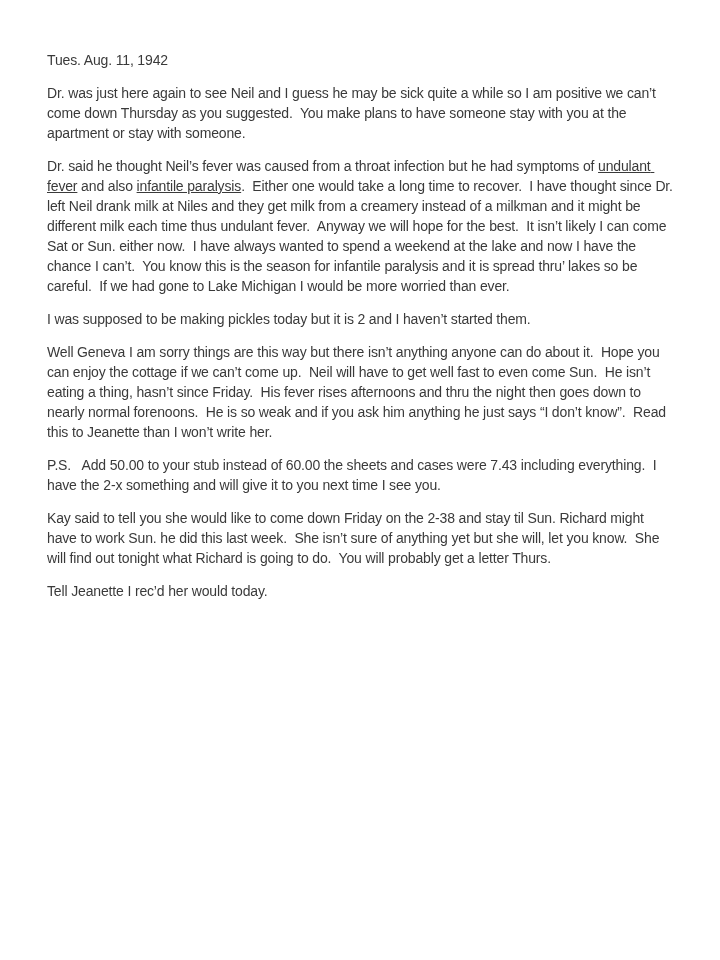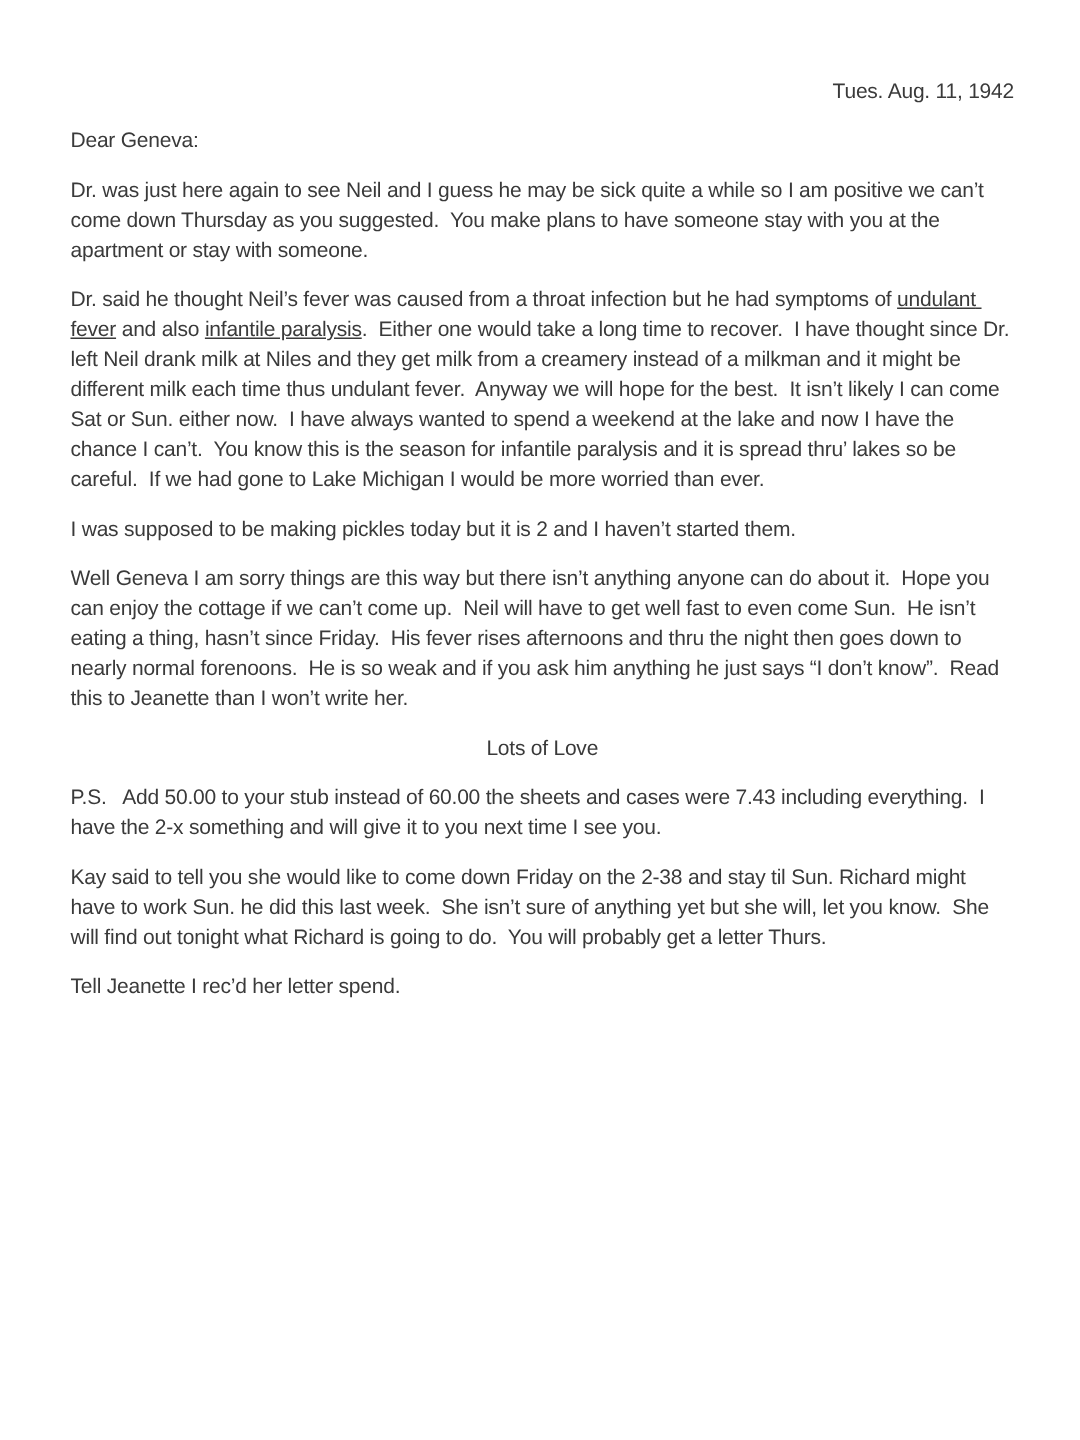--- a/index.html
+++ b/index.html
@@ -19,38 +19,36 @@
     line-height: 20px;
     letter-spacing: -0.15px;
     color: #3a3a3a;
     overflow: hidden;
   }
   .page p {
     margin: 0 0 13px 0;
     white-space: pre-wrap;
   }
   .date {
-    text-align: right;
+    text-align: left;
   }
   .center {
     text-align: center;
   }
   .u {
     text-decoration: underline;
   }
 </style>
 </head>
 <body>
 
 <div class="page">
   <p class="date">Tues. Aug. 11, 1942</p>
-  <p class="salutation">Dear Geneva:</p>
   <div id="letter-body">
       <p><span>Dr. was just here again to see Neil and I guess he may be sick quite a while so I am positive we can’t come down Thursday as you suggested.  You make plans to have someone stay with you at the apartment or stay with someone.</span></p>
       <p><span>Dr. said he thought Neil’s fever was caused from a throat infection but he had symptoms of </span><span class="u">undulant fever</span><span> and also </span><span class="u">infantile paralysis</span><span>.  Either one would take a long time to recover.  I have thought since Dr. left Neil drank milk at Niles and they get milk from a creamery instead of a milkman and it might be different milk each time thus undulant fever.  Anyway we will hope for the best.  It isn’t likely I can come Sat or Sun. either now.  I have always wanted to spend a weekend at the lake and now I have the chance I can’t.  You know this is the season for infantile paralysis and it is spread thru’ lakes so be careful.  If we had gone to Lake Michigan I would be more worried than ever.</span></p>
       <p><span>I was supposed to be making pickles today but it is 2 and I haven’t started them.</span></p>
       <p><span>Well Geneva I am sorry things are this way but there isn’t anything anyone can do about it.  Hope you can enjoy the cottage if we can’t come up.  Neil will have to get well fast to even come Sun.  He isn’t eating a thing, hasn’t since Friday.  His fever rises afternoons and thru the night then goes down to nearly normal forenoons.  He is so weak and if you ask him anything he just says “I don’t know”.  Read this to Jeanette than I won’t write her.</span></p>
-      <p class="center"><span>Lots of Love</span></p>
       <p><span>P.S.   Add 50.00 to your stub instead of 60.00 the sheets and cases were 7.43 including everything.  I have the 2-x something and will give it to you next time I see you.</span></p>
       <p><span>Kay said to tell you she would like to come down Friday on the 2-38 and stay til Sun. Richard might have to work Sun. he did this last week.  She isn’t sure of anything yet but she will, let you know.  She will find out tonight what Richard is going to do.  You will probably get a letter Thurs.</span></p>
-      <p><span>Tell Jeanette I rec’d her letter spend.</span></p>
+      <p><span>Tell Jeanette I rec’d her would today.</span></p>
     </div>
 </div>
 
 </body></html>

